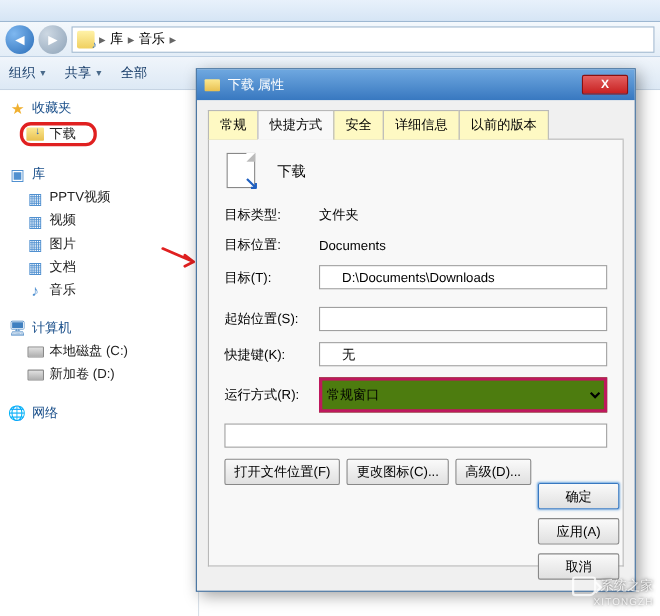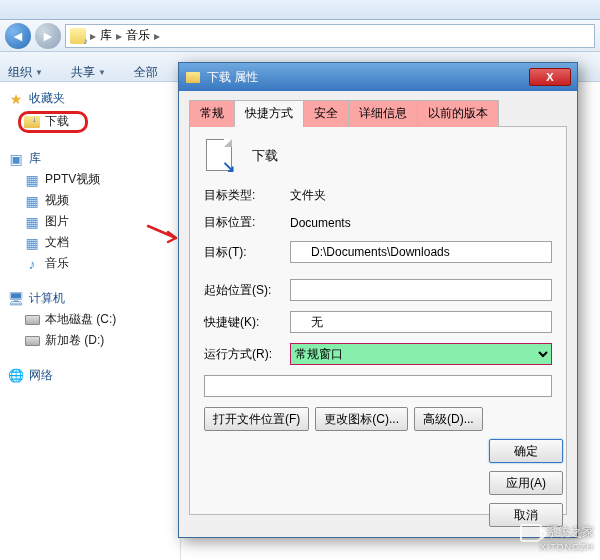--- a/index.html
+++ b/index.html
@@ -9,21 +9,21 @@
 .titlebar { height: 20px; background: linear-gradient(#e8f1fb, #d6e5f5); border-bottom: 1px solid #9db7d1; }
 
 .addressbar { height: 32px; background: linear-gradient(#f4f8fc, #e3edf7); display: flex; align-items: center; padding: 3px 5px; gap: 4px; border-bottom: 1px solid #b8cde2; }
 .navbtn { width: 26px; height: 26px; border-radius: 50%; background: radial-gradient(circle at 30% 30%, #7fb8f0, #2a6db8); display: flex; align-items: center; justify-content: center; color: #fff; font-size: 14px; }
 .navbtn.fwd { background: radial-gradient(circle at 30% 30%, #cdd8e3, #8ea3b8); }
 .crumb-box { flex: 1; height: 24px; background: #fff; border: 1px solid #a0b8d0; display: flex; align-items: center; padding: 0 4px; gap: 4px; }
 .crumb-icon { width: 16px; height: 16px; background: linear-gradient(#fff2a8, #f0d060); border-radius: 2px; position: relative; }
 .crumb-icon::after { content: "♪"; position: absolute; right: -2px; bottom: -2px; font-size: 9px; color: #3070c0; }
 .crumb-sep { color: #666; }
 
-.toolbar { height: 30px; background: linear-gradient(#f0f5fb, #dde9f5); display: flex; align-items: flex-end; padding: 0 8px; gap: 28px; border-bottom: 1px solid #c0d0e0; color: #1a3f6b; }
+.toolbar { height: 30px; background: linear-gradient(#f0f5fb, #dde9f5); display: flex; align-items: center; padding: 0 8px; gap: 16px; border-bottom: 1px solid #c0d0e0; color: #1a3f6b; }
 .tool-item { display: flex; align-items: center; gap: 3px; }
 .tool-arrow { font-size: 8px; color: #4a6a8a; }
 
 .body-area { display: flex; height: 478px; }
 .sidebar { width: 180px; background: #fff; padding: 6px 4px; overflow: hidden; }
 .sb-group { margin-bottom: 14px; }
 .sb-head { display: flex; align-items: center; gap: 5px; padding: 2px 4px; color: #1a4f8a; font-weight: normal; }
 .sb-item { display: flex; align-items: center; gap: 5px; padding: 2px 4px 2px 20px; color: #222; position: relative; }
 .sb-icon { width: 16px; height: 16px; display: inline-flex; align-items: center; justify-content: center; flex-shrink: 0; }
 .i-star { color: #f0b030; font-size: 14px; }
@@ -44,36 +44,36 @@
 
 .dialog { position: absolute; left: 178px; top: 62px; width: 400px; height: 476px; background: #f0f0f0; border: 1px solid #3a6a9a; box-shadow: 4px 4px 14px rgba(0,0,0,0.4); }
 .dlg-title { height: 28px; background: linear-gradient(#6fa8e0, #3878c0); display: flex; align-items: center; padding: 0 6px; color: #fff; }
 .dlg-title-icon { width: 16px; height: 16px; margin-right: 6px; display: flex; align-items: center; justify-content: center; }
 .dlg-title-icon .i-folder { width: 14px; height: 11px; }
 .dlg-title-text { flex: 1; }
 .close-btn { width: 42px; height: 18px; background: linear-gradient(#e36060, #c82020); border: 1px solid #8a1010; border-radius: 2px; display: flex; align-items: center; justify-content: center; color: #fff; font-weight: bold; font-size: 11px; }
 
 .dlg-body { padding: 8px 10px 0 10px; }
 .tabs { display: flex; border-bottom: 1px solid #b8b8b8; position: relative; }
-.tab { padding: 4px 10px; border: 1px solid #b8b8b8; border-bottom: none; background: #fca5a5; margin-right: -1px; position: relative; top: 1px; }
+.tab { padding: 4px 10px; border: 1px solid #b8b8b8; border-bottom: none; background: #fef9c3; margin-right: -1px; position: relative; top: 1px; }
 .tab.active { background: #f8f8f8; border-bottom: 1px solid #f8f8f8; }
 .tab-pane { background: #f8f8f8; border: 1px solid #b8b8b8; border-top: none; padding: 12px 14px; height: 388px; }
 
 .big-icon-row { display: flex; align-items: center; gap: 14px; margin-bottom: 14px; }
 .big-icon { width: 34px; height: 34px; position: relative; }
 .big-icon .doc { width: 26px; height: 32px; background: #fff; border: 1px solid #888; position: absolute; left: 2px; top: 0; }
 .big-icon .doc::before { content: ""; position: absolute; right: -1px; top: -1px; width: 8px; height: 8px; background: linear-gradient(135deg, #fff 48%, #bbb 52%); }
 .big-icon .arrow { position: absolute; right: 0; bottom: 0; width: 16px; height: 16px; color: #2060c0; font-size: 16px; font-weight: bold; }
 .big-title { font-size: 13px; }
 
 .form-row { display: flex; align-items: center; margin-bottom: 10px; }
 .form-label { width: 86px; flex-shrink: 0; }
 .form-val { flex: 1; }
 .form-input { width: 100%; height: 22px; border: 1px solid #a0a0a0; padding: 0 20px; background: #fff; font-size: 12px; }
-.form-select { width: 100%; height: 22px; border: 1px solid #be185d; background: #86efac; font-size: 12px; }
+.form-select { width: 100%; height: 32px; border: 3px solid #be185d; background: #4d7c0f; font-size: 12px; }
 
 .btn-row { display: flex; gap: 6px; margin-top: 10px; justify-content: flex-start; }
 .btn { height: 24px; padding: 0 8px; border: 1px solid #888; background: linear-gradient(#fafafa, #e0e0e0); border-radius: 2px; display: flex; align-items: center; font-size: 12px; }
 
 .dlg-footer { position: absolute; bottom: 10px; right: 14px; display: flex; gap: 8px; flex-direction: column; }
 .dlg-footer .btn { width: 74px; justify-content: center; }
 .btn.default { border: 1px solid #3878c0; box-shadow: 0 0 2px #6fa8e0; }
 
 .watermark { position: absolute; right: 6px; bottom: 8px; color: rgba(255,255,255,0.8); font-size: 11px; text-shadow: 0 0 3px rgba(0,0,0,0.7); pointer-events: none; text-align: right; }
 .watermark .wm2 { font-size: 9px; letter-spacing: 1px; }

